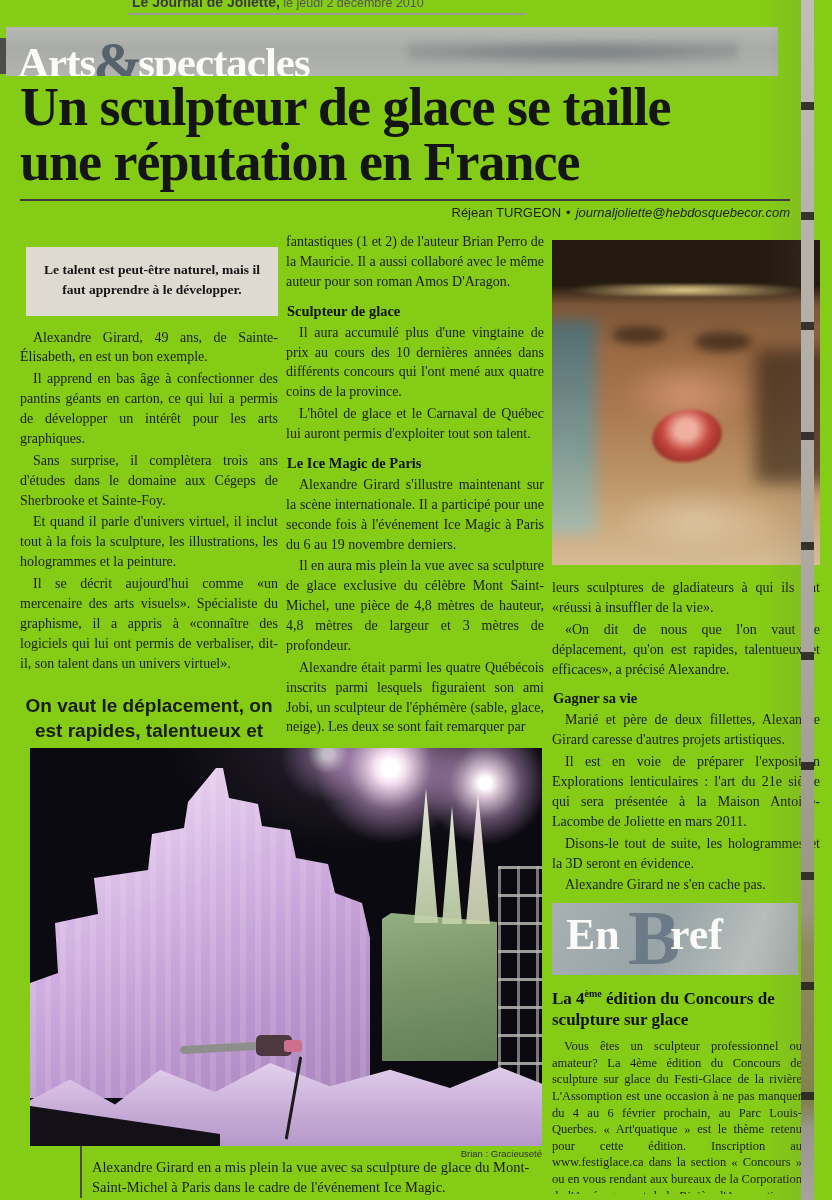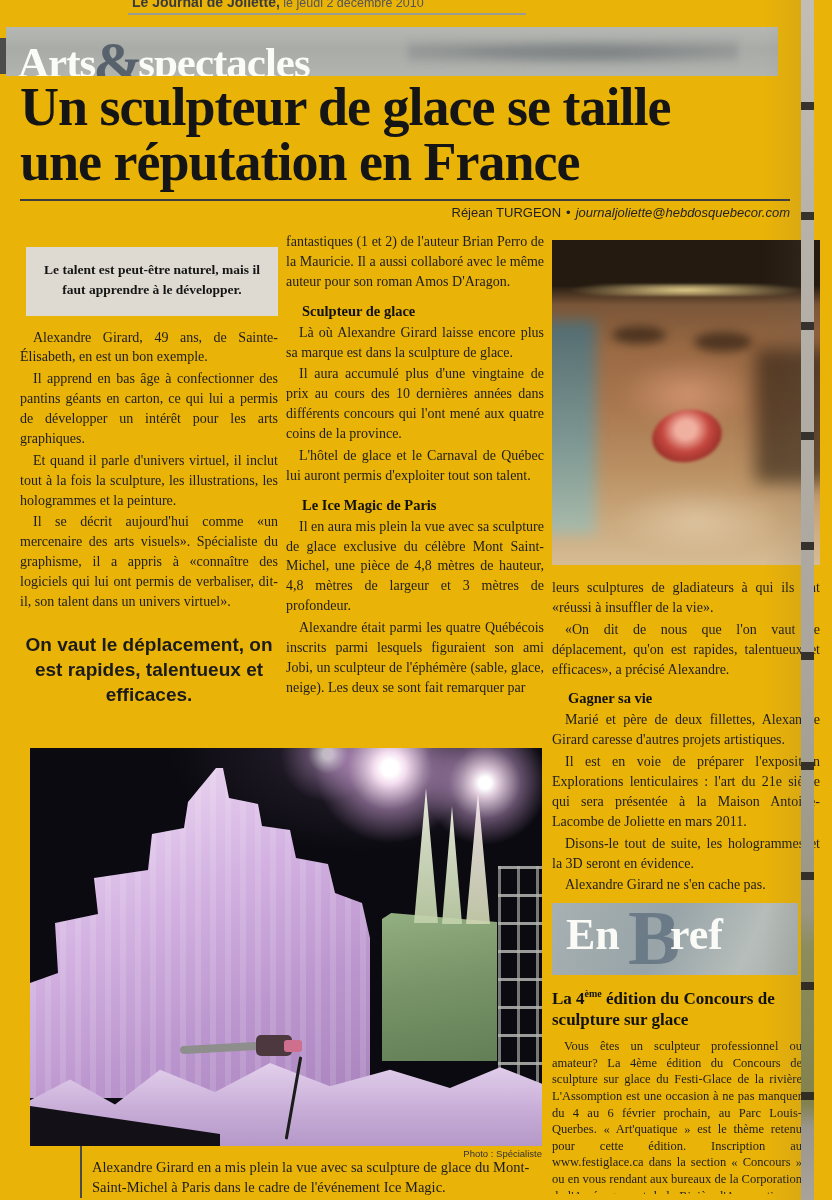--- a/index.html
+++ b/index.html
@@ -1,17 +1,17 @@
 <!DOCTYPE html>
 <html lang="fr"><head>
 <meta charset="utf-8">
 <style>
   * { margin:0; padding:0; box-sizing:border-box; }
   body { background:#e8e5dd; font-family:"Liberation Serif", serif; }
-  .page { position:relative; width:832px; height:1200px; background:#eab308; overflow:hidden; }
+  .page { position:relative; width:832px; height:1200px; background:#84cc16; overflow:hidden; }
 
   
   .masthead { position:absolute; top:-7px; left:132px; width:430px; white-space:nowrap;
               font-family:"Liberation Sans", sans-serif; color:#3a3a3a; }
   .mh-paper { font-weight:bold; font-size:14px; }
   .mh-date { font-size:12.5px; color:#555; }
   .masthead-rule { position:absolute; top:13px; left:128px; width:398px; height:2px; background:#9a9a96; }
 
   .left-edge-mark { position:absolute; left:0; top:38px; width:11px; height:36px; background:#4c4c4c; }
 
@@ -39,21 +39,21 @@
   .byline .email { font-style:italic; }
 
   
   .col { position:absolute; top:232px; overflow:hidden; }
   .col1 { left:20px;  width:258px; height:516px; }
   .col2 { left:286px; width:258px; height:516px; }
   .col3 { left:552px; top:578px; width:268px; height:322px; }
   .col p { font-size:14px; line-height:1.42; text-align:justify; text-indent:13px;
            color:#1d1d1d; margin-bottom:2px; hyphens:auto;font-family:Liberation Serif, serif; }
   .col p.noindent { text-indent:0; }
-  .col h3 { font-size:14.5px; font-weight:bold; color:#111; margin:11px 16px 3px; }
+  .col h3 { font-size:14.5px; font-weight:bold; color:#111; margin:11px 1px 3px; }
 
   .lede-box { background:#dedad1; margin:15px 0 12px 6px; padding:13px 14px; }
   .lede-box p { font-weight:bold; font-size:13.5px; line-height:1.5; text-indent:0; text-align:center; color:#151515; }
 
   .pullquote { margin:20px 4px 10px; font-family:"Liberation Sans", sans-serif;
                font-weight:bold; font-size:19px; line-height:1.32; text-align:center; color:#1b1b1b; }
 
   
   .photo-face { position:absolute; left:552px; top:240px; width:268px; height:325px; overflow:hidden;
                 background:linear-gradient(180deg,#241a10 0%,#241a10 14%,#7a5638 20%,#9a6a44 34%,#aa7850 52%,#bb9264 72%,#ccab80 88%,#d6bc94 100%); }
@@ -167,33 +167,34 @@
   <div class="byline">
     <span>Réjean TURGEON</span><span class="sep">•</span><span class="email">journaljoliette@hebdosquebecor.com</span>
   </div>
 
   <div class="col col1">
     <div class="lede-box">
       <p>Le talent est peut-être naturel, mais il faut apprendre à le développer.</p>
     </div>
     <p>Alexandre Girard, 49 ans, de Sainte-Élisabeth, en est un bon exemple.</p>
     <p>Il apprend en bas âge à confectionner des pantins géants en carton, ce qui lui a permis de développer un intérêt pour les arts graphiques.</p>
+    <p>Sans surprise, il complètera trois ans d'études dans le domaine aux Cégeps de Sherbrooke et Sainte-Foy.</p>
     <p>Et quand il parle d'univers virtuel, il inclut tout à la fois la sculpture, les illustrations, les hologrammes et la peinture.</p>
     <p>Il se décrit aujourd'hui comme «un mercenaire des arts visuels». Spécialiste du graphisme, il a appris à «connaître des logiciels qui lui ont permis de verbaliser, dit-il, son talent dans un univers virtuel».</p>
     <div class="pullquote">On vaut le déplacement, on est rapides, talentueux et efficaces.</div>
 
   </div>
 
   <div class="col col2">
     <p class="noindent">fantastiques (1 et 2) de l'auteur Brian Perro de la Mauricie. Il a aussi collaboré avec le même auteur pour son roman Amos D'Aragon.</p>
     <h3>Sculpteur de glace</h3>
-    <p>Là où Alexandre Girard laisse encore plus sa marque est dans la sculpture de glace.</p>
     <p>Il aura accumulé plus d'une vingtaine de prix au cours des 10 dernières années dans différents concours qui l'ont mené aux quatre coins de la province.</p>
     <p>L'hôtel de glace et le Carnaval de Québec lui auront permis d'exploiter tout son talent.</p>
     <h3>Le Ice Magic de Paris</h3>
+    <p>Alexandre Girard s'illustre maintenant sur la scène internationale. Il a participé pour une seconde fois à l'événement Ice Magic à Paris du 6 au 19 novembre derniers.</p>
     <p>Il en aura mis plein la vue avec sa sculpture de glace exclusive du célèbre Mont Saint-Michel, une pièce de 4,8 mètres de hauteur, 4,8 mètres de largeur et 3 mètres de profondeur.</p>
     <p>Alexandre était parmi les quatre Québécois inscrits parmi lesquels figuraient son ami Jobi, un sculpteur de l'éphémère (sable, glace, neige). Les deux se sont fait remarquer par</p>
   </div>
 
   <div class="photo-face">
     <div class="rim-light"></div>
     <div class="teal-streak"></div>
     <div class="brow l"></div>
     <div class="brow r"></div>
     <div class="cheek-glow"></div>
@@ -232,19 +233,19 @@
     <div class="ice-spire spire3"></div>
     <div class="scaffolding"></div>
     <div class="ice-base"></div>
     <div class="dark-foreground"></div>
     <div class="chainsaw-blade"></div>
     <div class="chainsaw-body"></div>
     <div class="chainsaw-accent"></div>
     <div class="power-cable"></div>
   </div>
 
-  <div class="photo-credit">Photo : Spécialiste</div>
+  <div class="photo-credit">Brian : Gracieuseté</div>
   <div class="caption-rule"></div>
   <p class="caption">Alexandre Girard en a mis plein la vue avec sa sculpture de glace du Mont-Saint-Michel à Paris dans le cadre de l'événement Ice Magic.</p>
 
   <div class="page-curve"></div>
   <div class="edge-strip"></div>
 </div>
 
 </body></html>

